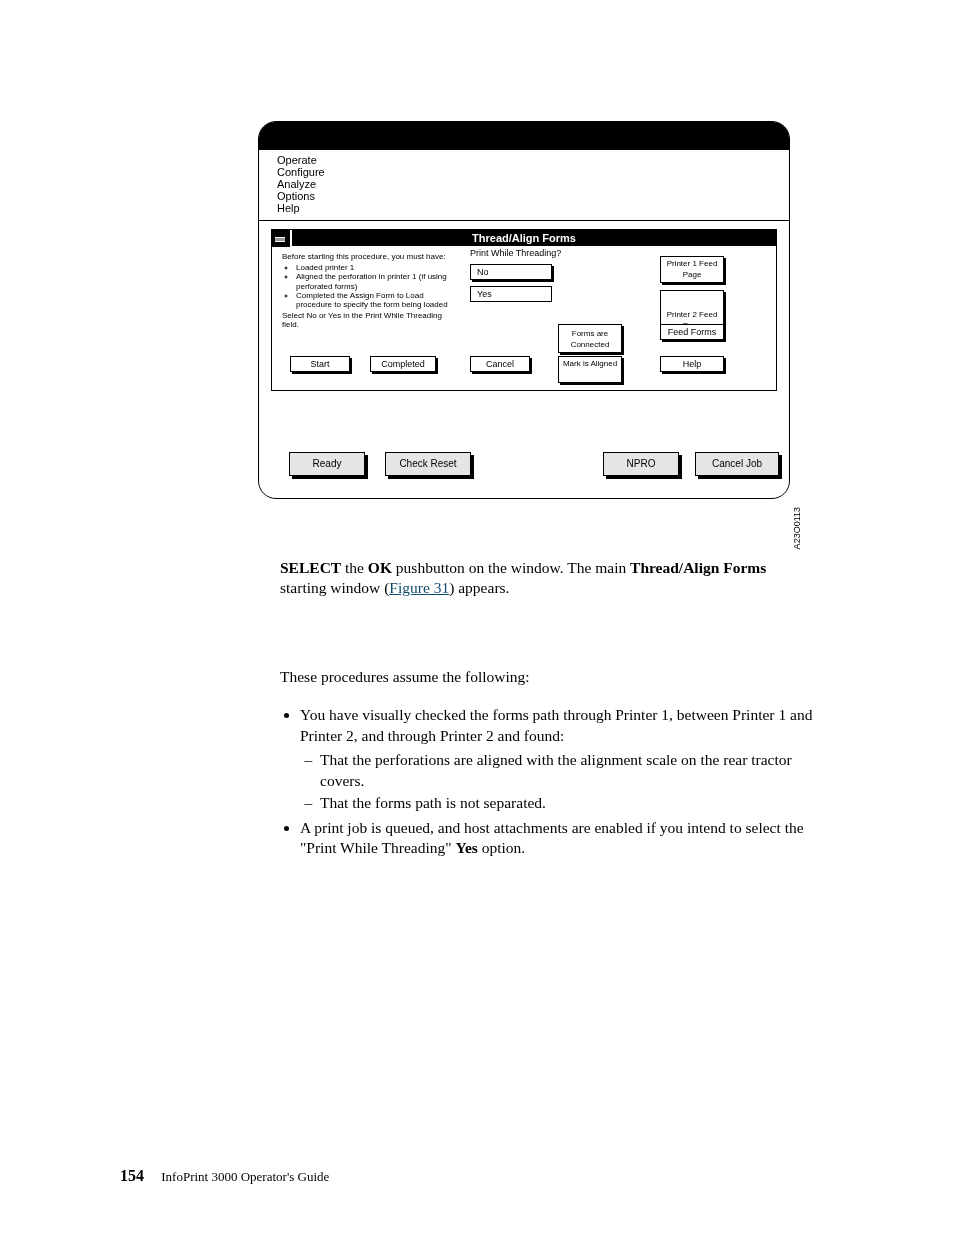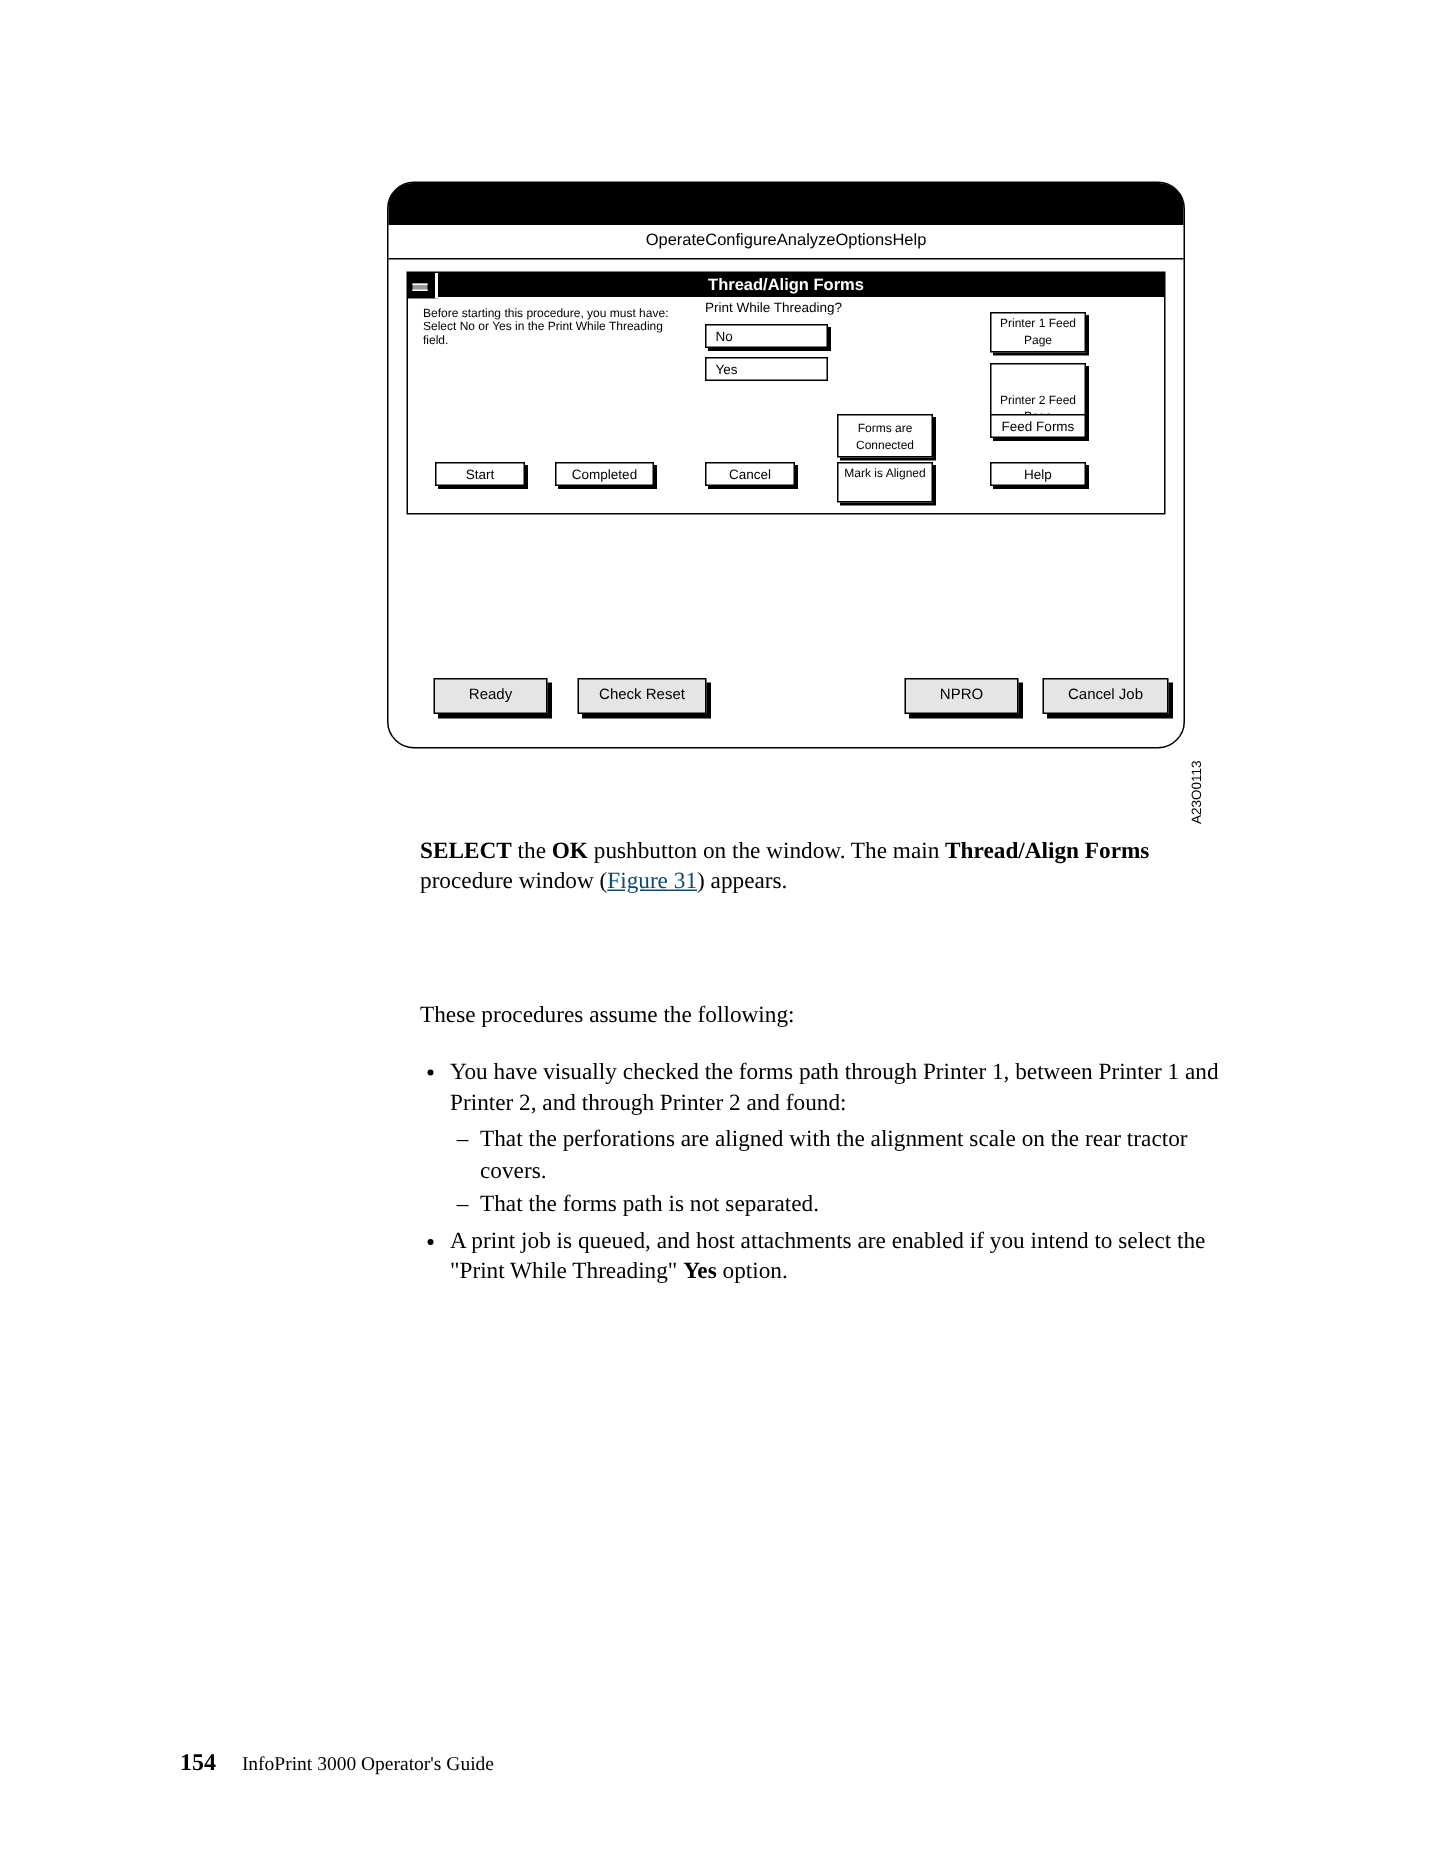--- a/index.html
+++ b/index.html
@@ -31,24 +31,25 @@
     background: #fff;
   }
   .title-bar {
     background: #000;
     height: 28px;
     border-top-left-radius: 16px;
     border-top-right-radius: 16px;
   }
   .menu-bar {
     display: flex;
-    justify-content: center;
+    justify-content: space-between;
     padding: 4px 18px 6px 18px;
     font-size: 11px;
     border-bottom: 1px solid #000;
+    flex-direction: column;
   }
   .menu-bar span { }
   .dialog {
     margin: 8px 12px 0 12px;
     border: 1px solid #000;
     position: relative;
     height: 160px;
   }
   .dialog-title {
     background: #000;
@@ -186,20 +187,25 @@
       </div>
 
       <div class="dialog">
         <div class="dialog-title">
           <div class="sys-menu"></div>
           <span>Thread/Align Forms</span>
         </div>
         <div class="dialog-body">
           <div class="instr">
             <div>Before starting this procedure, you must have:</div>
+            <ul>
+              <li>Loaded printer 1</li>
+              <li>Aligned the perforation in printer 1 (if using perforated forms)</li>
+              <li>Completed the Assign Form to Load procedure to specify the form being loaded</li>
+            </ul>
             <div>Select No or Yes in the Print While Threading field.</div>
           </div>
           <div class="pwthreading-label">Print While Threading?</div>
 
           <div class="btn no-btn">No</div>
           <div class="btn yes-btn">Yes</div>
 
           <div class="btn forms-connected">Forms are Connected</div>
           <div class="btn mark-aligned">Mark is Aligned</div>
 
@@ -219,21 +225,21 @@
         <div class="bbtn b2">Check Reset</div>
         <div class="bbtn b3">NPRO</div>
         <div class="bbtn b4">Cancel Job</div>
       </div>
     </div>
     <div class="fig-id">A23O0113</div>
   </div>
 
   <div class="body-text">
     <p>
-      <b>SELECT</b><span> the </span><b>OK</b><span> pushbutton on the window. The main </span><b>Thread/Align Forms</b><span> procedure window (</span><span class="link">Figure 31</span><span>) appears.</span>
+      <b>SELECT</b><span> the </span><b>OK</b><span> pushbutton on the window. The main </span><b>Thread/Align Forms</b><span> starting window (</span><span class="link">Figure 31</span><span>) appears.</span>
     </p>
     <div class="gap"></div>
     <p>These procedures assume the following:</p>
     <ul>
       <li>
         <span>You have visually checked the forms path through Printer 1, between Printer 1 and Printer 2, and through Printer 2 and found:</span>
         <ul>
           <li>That the perforations are aligned with the alignment scale on the rear tractor covers.</li>
           <li>That the forms path is not separated.</li>
         </ul>

